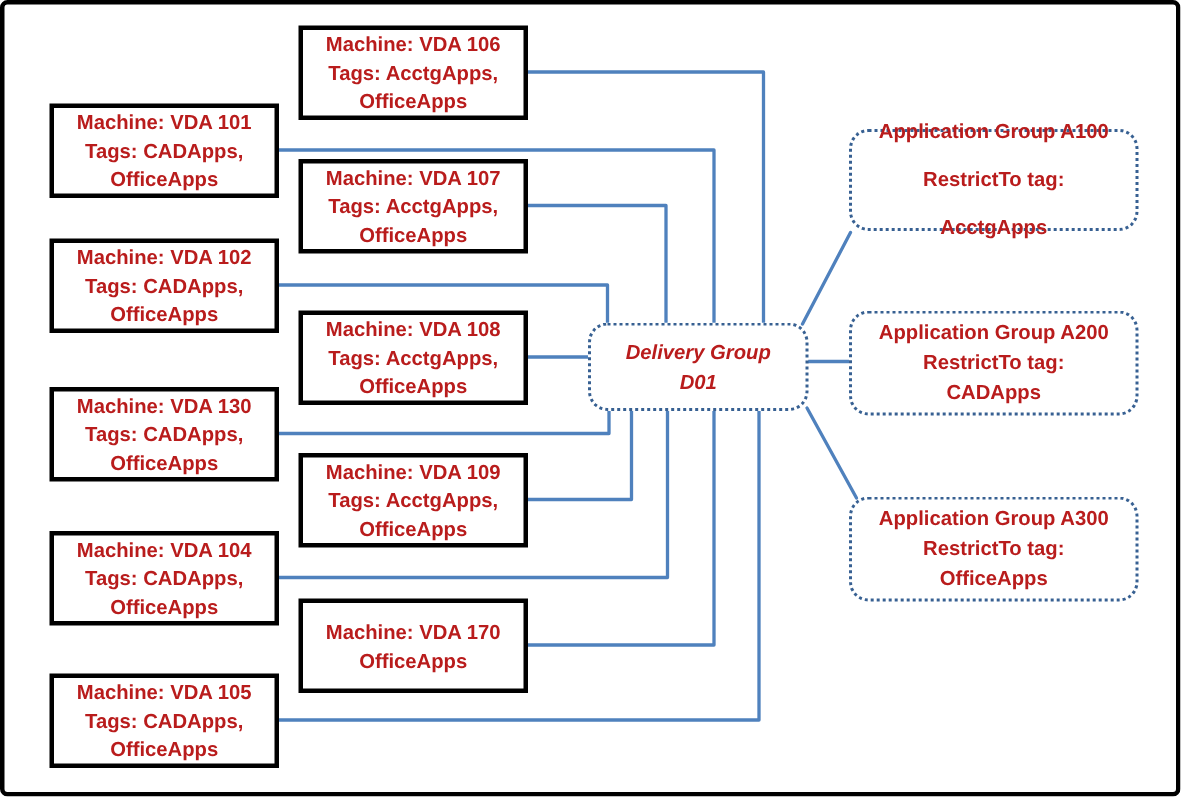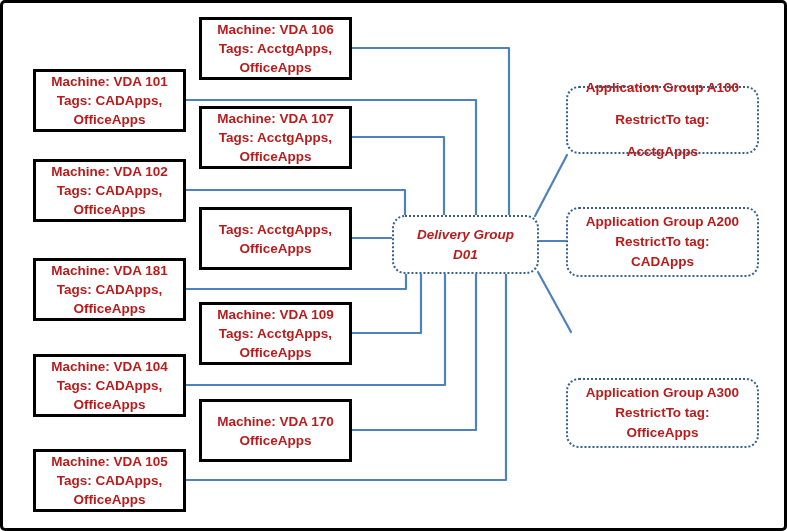--- a/index.html
+++ b/index.html
@@ -44,21 +44,21 @@
   }
   .dotted{
     border:2px dotted var(--dashed-border);
     border-radius:13px;
     font-size:13.5px;line-height:20px;
   }
   .delivery{left:389px;top:212px;width:147px;height:59px;font-style:italic;}
   .appgroup{left:563px;width:193px;height:68px;}
   .ag-a100{top:83px;gap:12px;}
   .ag-a200{top:204px;height:70px;}
-  .ag-a300{top:328px;height:70px;margin-top:47px;}
+  .ag-a300{top:328px;height:70px;}
 </style>
 </head>
 <body>
 
 <div class="canvas">
 
   <svg class="wires" viewBox="0 0 787 531">
     <polyline points="183,97 473,97 473,212"></polyline>
     <polyline points="183,187 402,187 402,212"></polyline>
     <polyline points="183,286 403,286 403,271"></polyline>
@@ -78,21 +78,21 @@
     <div>Machine: VDA 101</div>
     <div>Tags: CADApps,</div>
     <div>OfficeApps</div>
   </div>
   <div class="node machine" style="left:30px;top:156px">
     <div>Machine: VDA 102</div>
     <div>Tags: CADApps,</div>
     <div>OfficeApps</div>
   </div>
   <div class="node machine" style="left:30px;top:255px">
-    <div>Machine: VDA 181</div>
+    <div>Machine: VDA 130</div>
     <div>Tags: CADApps,</div>
     <div>OfficeApps</div>
   </div>
   <div class="node machine" style="left:30px;top:351px">
     <div>Machine: VDA 104</div>
     <div>Tags: CADApps,</div>
     <div>OfficeApps</div>
   </div>
   <div class="node machine" style="left:30px;top:446px">
     <div>Machine: VDA 105</div>
@@ -104,20 +104,21 @@
     <div>Machine: VDA 106</div>
     <div>Tags: AcctgApps,</div>
     <div>OfficeApps</div>
   </div>
   <div class="node machine" style="left:196px;top:103px">
     <div>Machine: VDA 107</div>
     <div>Tags: AcctgApps,</div>
     <div>OfficeApps</div>
   </div>
   <div class="node machine" style="left:196px;top:204px">
+    <div>Machine: VDA 108</div>
     <div>Tags: AcctgApps,</div>
     <div>OfficeApps</div>
   </div>
   <div class="node machine" style="left:196px;top:299px">
     <div>Machine: VDA 109</div>
     <div>Tags: AcctgApps,</div>
     <div>OfficeApps</div>
   </div>
   <div class="node machine" style="left:196px;top:396px">
     <div>Machine: VDA 170</div>

